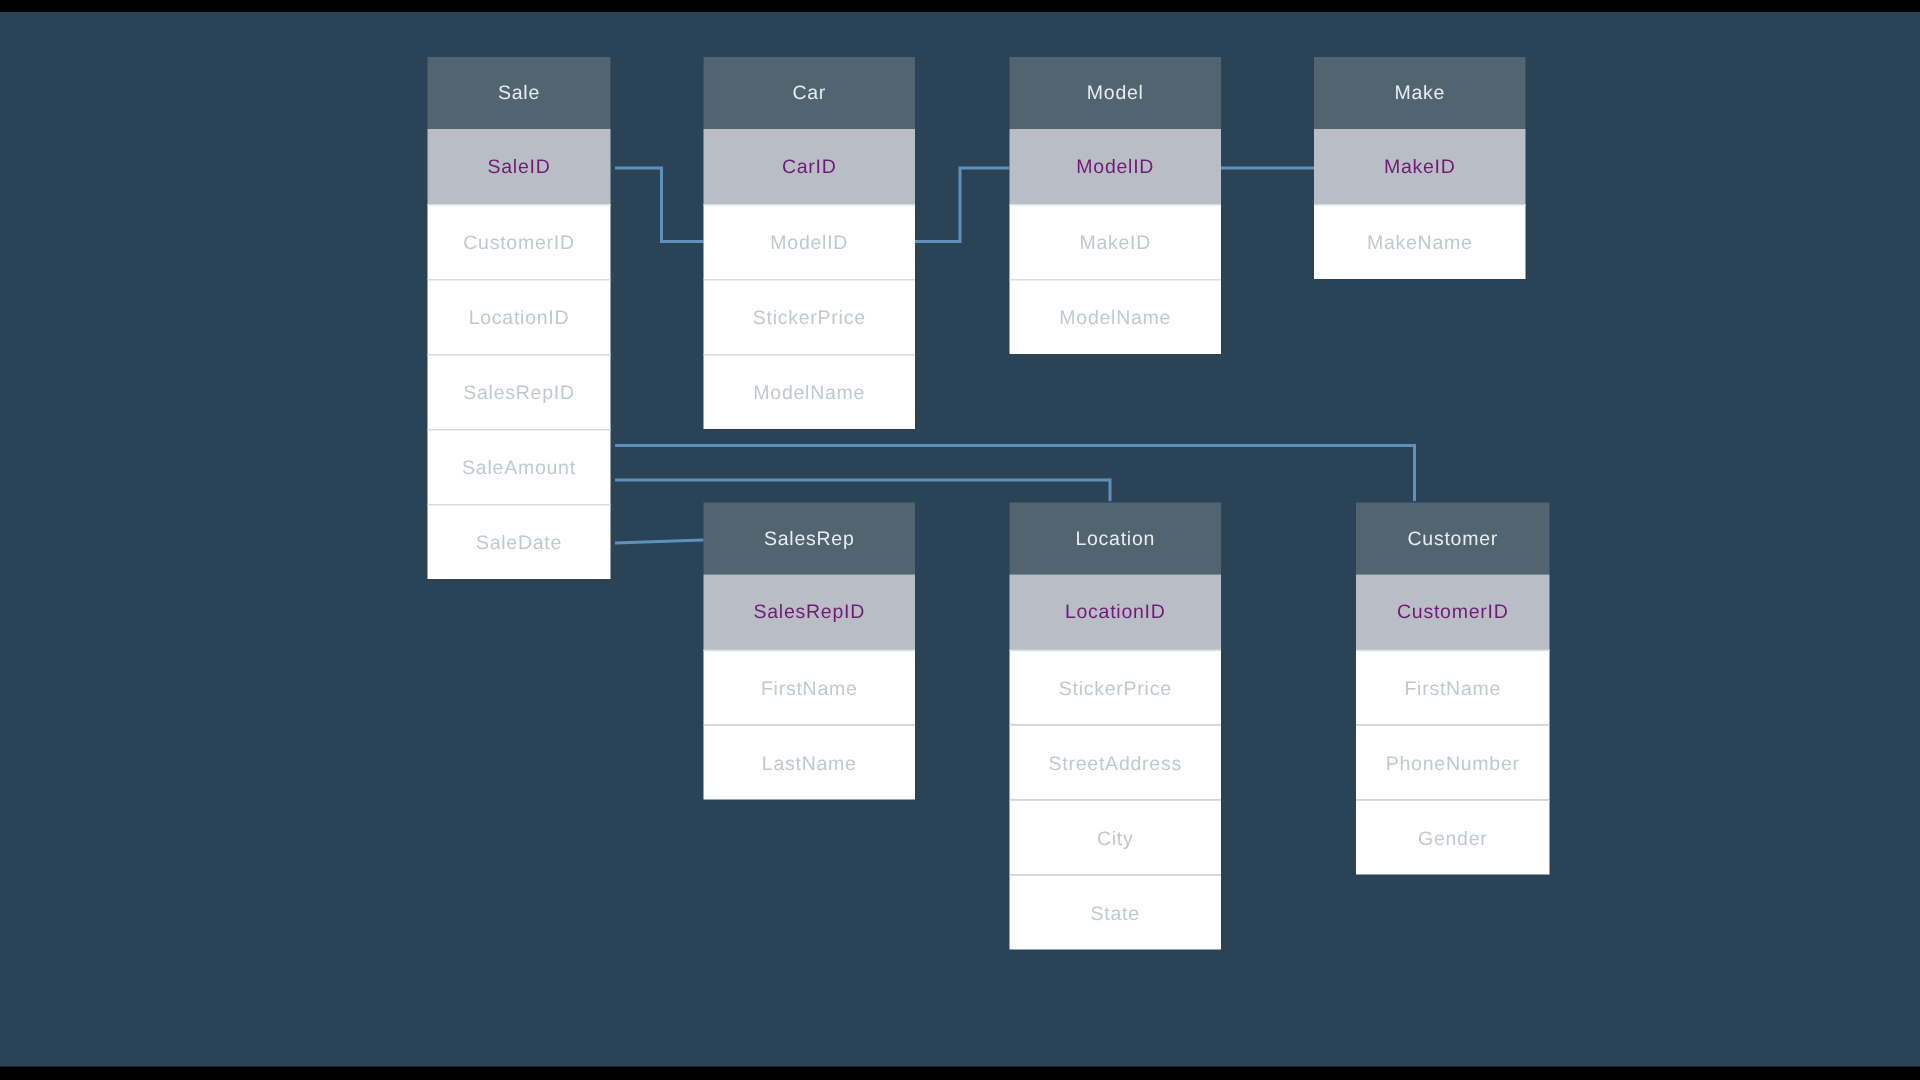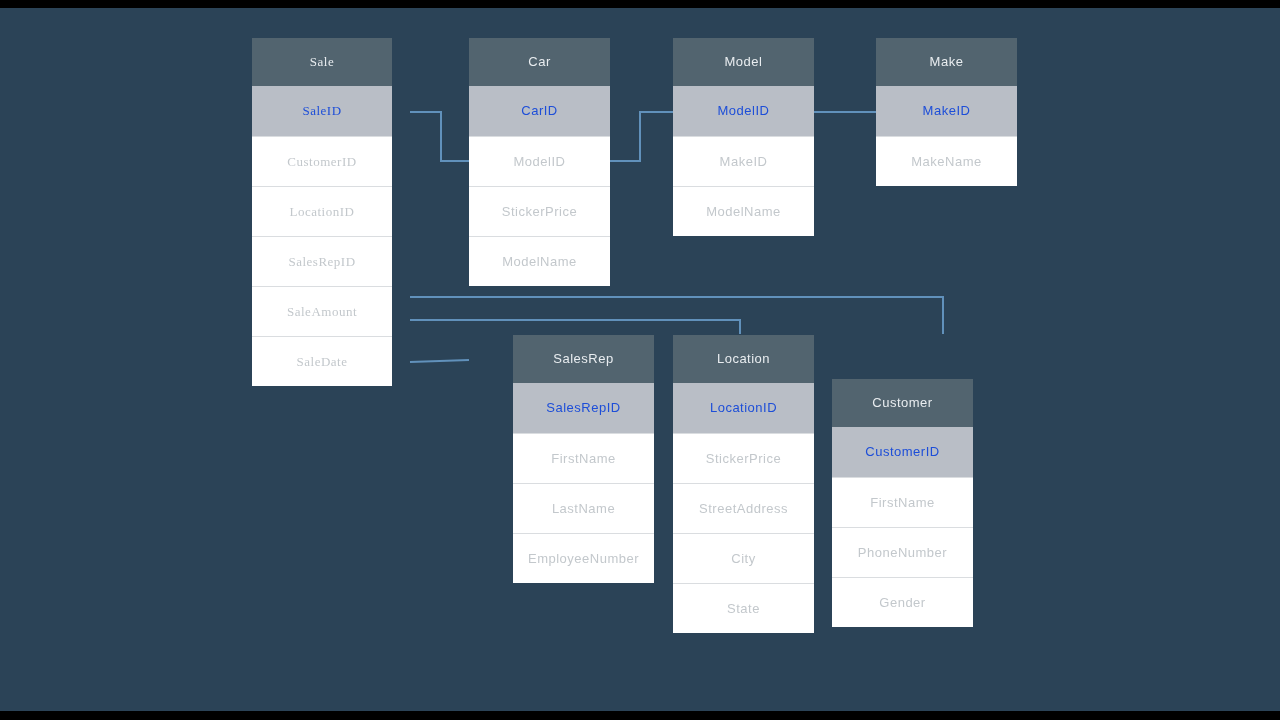--- a/index.html
+++ b/index.html
@@ -18,37 +18,37 @@
     background:#52646f;color:#e9edf0;
     font-size:13px;font-weight:400;letter-spacing:.5px;
   }
   .table-row{
     height:50px;line-height:50px;text-align:center;
     background:#ffffff;color:#c3c8cc;
     font-size:13px;font-weight:400;letter-spacing:.5px;
     border-top:1px solid #dadde0;box-sizing:border-box;
   }
   .table-row.pk{
-    background:#b9bec6;color:#1d4ed8;border-top:none;
+    background:#b9bec6;color:#701a75;border-top:none;
   }
 </style>
 </head>
 <body>
 
 <div class="stage">
   <svg id="connector-layer" xmlns="http://www.w3.org/2000/svg">
       <polyline points="410,112 441,112 441,161 469,161" fill="none" stroke="#6191bb" stroke-width="2"></polyline>
       <polyline points="610,161 640,161 640,112 673,112" fill="none" stroke="#6191bb" stroke-width="2"></polyline>
       <polyline points="813,112 876,112" fill="none" stroke="#6191bb" stroke-width="2"></polyline>
       <polyline points="410,297 943,297 943,334" fill="none" stroke="#6191bb" stroke-width="2"></polyline>
       <polyline points="410,320 740,320 740,334" fill="none" stroke="#6191bb" stroke-width="2"></polyline>
       <polyline points="410,362 469,360" fill="none" stroke="#6191bb" stroke-width="2"></polyline>
     </svg>
   <div id="tables-layer">
-      <div class="table" style="left: 252px; top: 38px; width: 140px; font-family: Liberation Serif, serif;">
+      <div class="table" style="left: 285px; top: 38px; width: 122px;">
         <div class="table-header">Sale</div>
         <div class="table-row pk">SaleID</div>
         <div class="table-row">CustomerID</div>
         <div class="table-row">LocationID</div>
         <div class="table-row">SalesRepID</div>
         <div class="table-row">SaleAmount</div>
         <div class="table-row">SaleDate</div>
       </div>
       <div class="table" style="left: 469px; top: 38px; width: 141px;">
         <div class="table-header">Car</div>
@@ -61,36 +61,35 @@
         <div class="table-header">Model</div>
         <div class="table-row pk">ModelID</div>
         <div class="table-row">MakeID</div>
         <div class="table-row">ModelName</div>
       </div>
       <div class="table" style="left: 876px; top: 38px; width: 141px;">
         <div class="table-header">Make</div>
         <div class="table-row pk">MakeID</div>
         <div class="table-row">MakeName</div>
       </div>
-      <div class="table" style="left: 469px; top: 335px; width: 141px; margin-left: 44px;">
+      <div class="table" style="left: 469px; top: 335px; width: 141px;">
         <div class="table-header">SalesRep</div>
         <div class="table-row pk">SalesRepID</div>
         <div class="table-row">FirstName</div>
         <div class="table-row">LastName</div>
-        <div class="table-row">EmployeeNumber</div>
       </div>
       <div class="table" style="left: 673px; top: 335px; width: 141px;">
         <div class="table-header">Location</div>
         <div class="table-row pk">LocationID</div>
         <div class="table-row">StickerPrice</div>
         <div class="table-row">StreetAddress</div>
         <div class="table-row">City</div>
         <div class="table-row">State</div>
       </div>
-      <div class="table" style="left: 832px; top: 335px; width: 141px; margin-top: 44px;">
+      <div class="table" style="left: 904px; top: 335px; width: 129px;">
         <div class="table-header">Customer</div>
         <div class="table-row pk">CustomerID</div>
         <div class="table-row">FirstName</div>
         <div class="table-row">PhoneNumber</div>
         <div class="table-row">Gender</div>
       </div>
     </div>
   <div class="letterbox top"></div>
   <div class="letterbox bottom"></div>
 </div>

